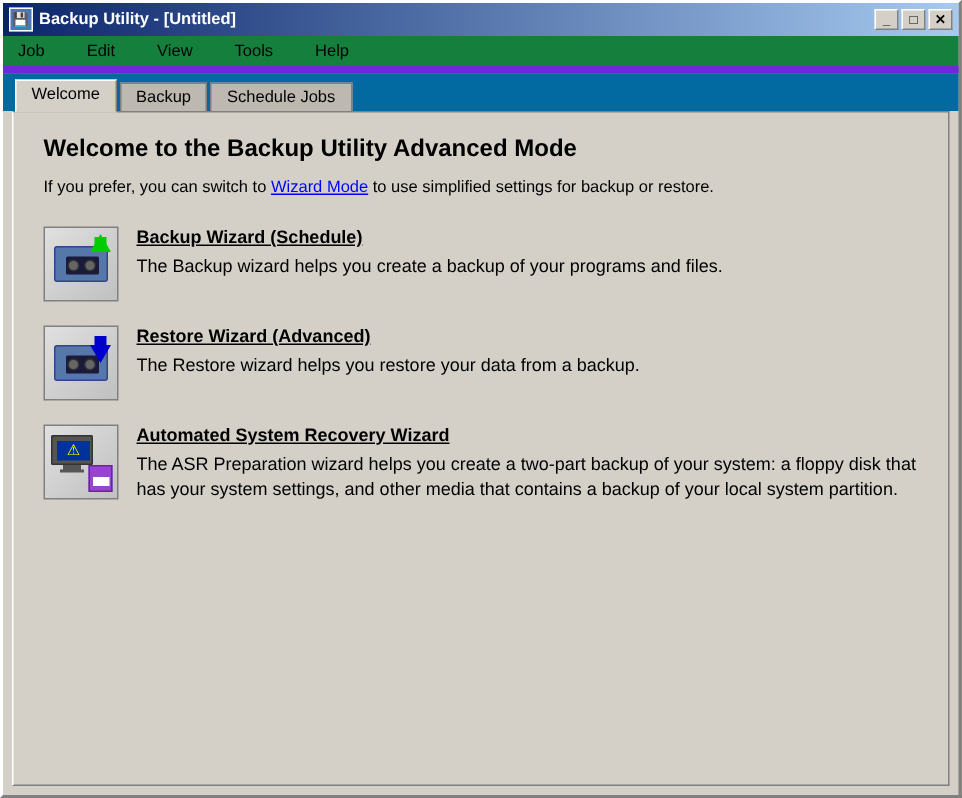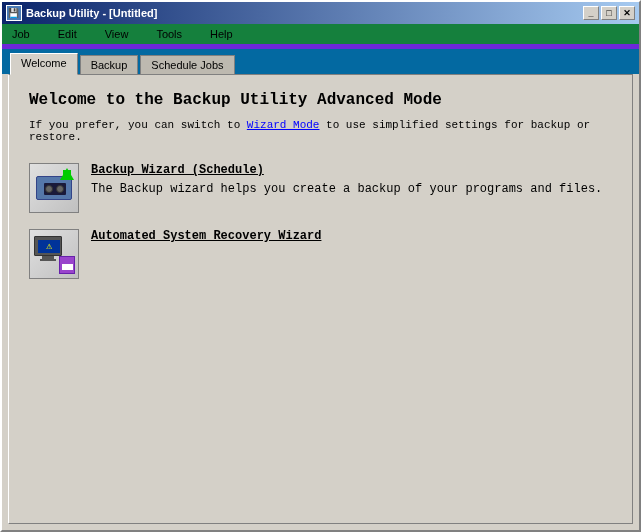--- a/index.html
+++ b/index.html
@@ -130,21 +130,20 @@
       flex: 1;
       background: #d4d0c8;
       border: 2px solid #ffffff;
       border-top: 1px solid #808080;
       border-right: 1px solid #808080;
       border-bottom: 1px solid #808080;
       border-left: 1px solid #ffffff;
       margin: 0 6px 6px 6px;
       padding: 16px 20px;
       overflow: auto;
-      font-family: Liberation Mono, monospace;
     }
 
     .welcome-title {
       font-size: 16px;
       font-weight: bold;
       color: #000;
       margin-bottom: 10px;
     }
 
     .wizard-link-text {
@@ -256,20 +255,40 @@
           <div style="position:absolute;top:2px;right:2px;width:0;height:0;border-left:7px solid transparent;border-right:7px solid transparent;border-bottom:12px solid #00cc00;"></div>
           <div style="position:absolute;top:4px;right:5px;width:8px;height:6px;background:#00cc00;"></div>
         </div>
       </div>
       <div class="wizard-text">
         <h3>Backup Wizard (Schedule)</h3>
         <p>The Backup wizard helps you create a backup of your programs and files.</p>
       </div>
     </div>
 
+    <div class="wizard-item">
+      <div class="wizard-icon icon-restore">
+        <div style="position:relative;width:44px;height:44px;">
+
+          <div style="width:36px;height:24px;background:#5577aa;border:1px solid #334488;border-radius:2px;position:absolute;top:10px;left:4px;">
+            <div style="width:22px;height:12px;background:#1a1a3a;border-radius:1px;position:absolute;top:6px;left:7px;">
+              <div style="width:8px;height:8px;border-radius:50%;background:#666;border:1px solid #333;position:absolute;top:2px;left:1px;"></div>
+              <div style="width:8px;height:8px;border-radius:50%;background:#666;border:1px solid #333;position:absolute;top:2px;left:12px;"></div>
+            </div>
+          </div>
+
+          <div style="position:absolute;top:4px;right:5px;width:8px;height:6px;background:#0000cc;"></div>
+          <div style="position:absolute;top:10px;right:2px;width:0;height:0;border-left:7px solid transparent;border-right:7px solid transparent;border-top:12px solid #0000cc;"></div>
+        </div>
+      </div>
+      <div class="wizard-text">
+        <h3>Restore Wizard (Advanced)</h3>
+        <p>The Restore wizard helps you restore your data from a backup.</p>
+      </div>
+    </div>
 
     <div class="wizard-item">
       <div class="wizard-icon icon-asr">
         <div style="position:relative;width:44px;height:44px;">
 
           <div style="width:28px;height:20px;background:#555;border:1px solid #333;border-radius:1px;position:absolute;top:4px;left:2px;">
             <div style="width:22px;height:13px;background:#003399;position:absolute;top:3px;left:3px;">
 
               <div style="color:#ffff00;font-size:10px;text-align:center;line-height:13px;">⚠</div>
             </div>
@@ -278,17 +297,18 @@
           <div style="width:12px;height:4px;background:#555;position:absolute;top:24px;left:10px;"></div>
           <div style="width:16px;height:2px;background:#555;position:absolute;top:27px;left:8px;"></div>
 
           <div style="width:16px;height:18px;background:#9944cc;border:1px solid #6622aa;position:absolute;bottom:2px;right:1px;">
             <div style="width:11px;height:6px;background:white;position:absolute;bottom:3px;left:2px;"></div>
           </div>
         </div>
       </div>
       <div class="wizard-text">
         <h3>Automated System Recovery Wizard</h3>
+        <p>The ASR Preparation wizard helps you create a two-part backup of your system: a floppy disk that has your system settings, and other media that contains a backup of your local system partition.</p>
       </div>
     </div>
 
   </div>
 </div>
 
 </body></html>

